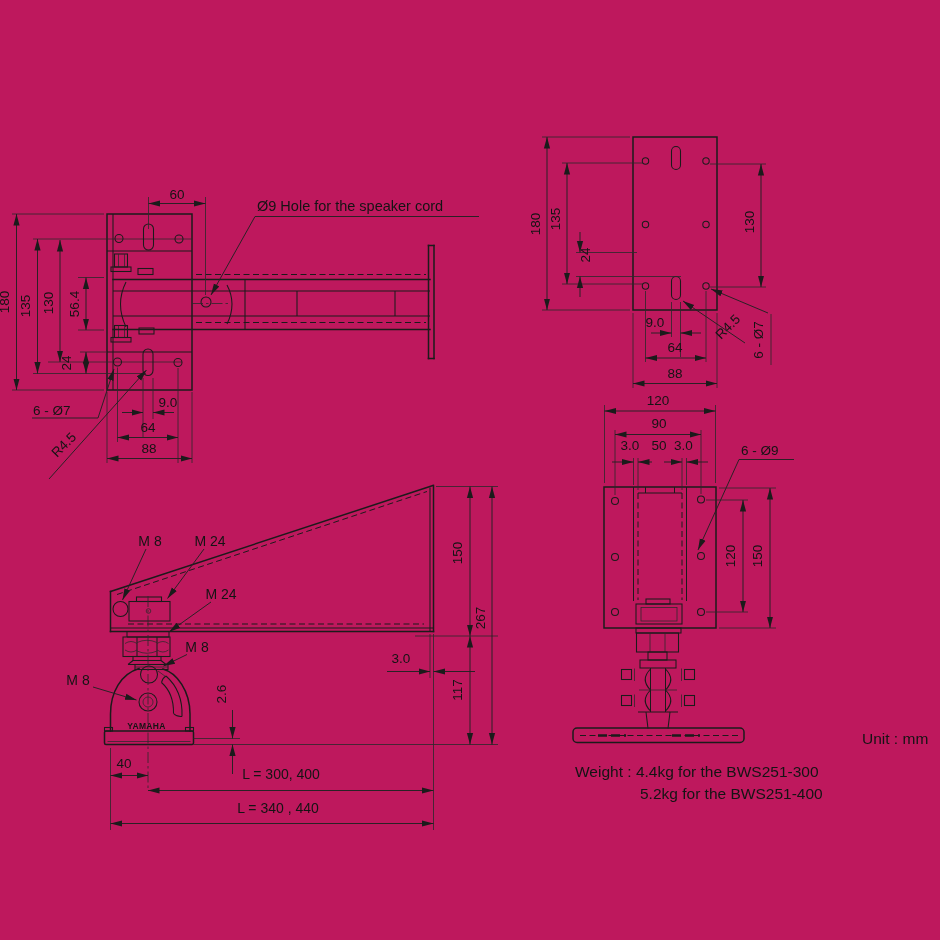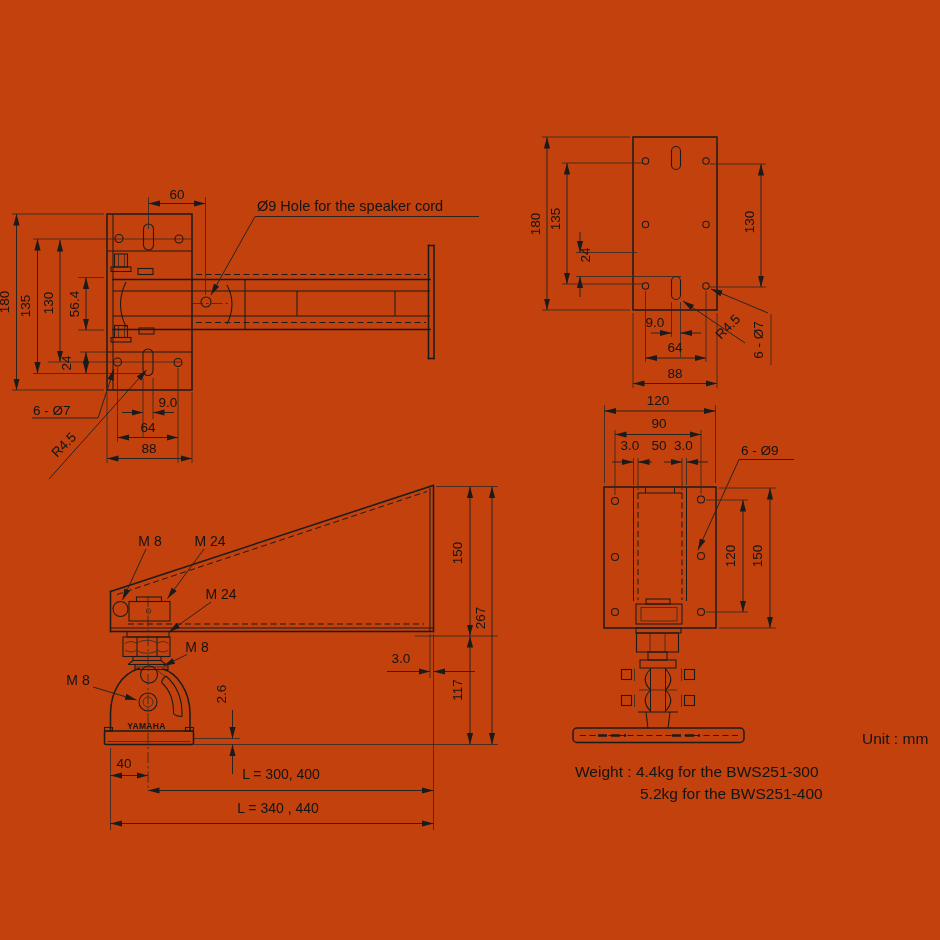--- a/index.html
+++ b/index.html
@@ -1,16 +1,16 @@
 <!DOCTYPE html>
 <html><head>
 <meta charset="utf-8">
 <style>
   html,body{margin:0;padding:0;background:#ffffff;}
-  #stage{width:940px;height:940px;background:#c2410c;position:relative;overflow:hidden;text-align:center;}
+  #stage{width:940px;height:940px;background:#be185d;position:relative;overflow:hidden;text-align:center;}
   svg{display:block;}
   .ln{stroke:#1b1b1b;stroke-width:1.5;fill:none;stroke-linecap:square;}
   .tn{stroke:#1b1b1b;stroke-width:1.05;fill:none;}
   .th{stroke:#2a2a2a;stroke-width:0.75;fill:none;}
   .dm{stroke:#222;stroke-width:0.95;fill:none;}
   .xt{stroke:#2a2a2a;stroke-width:0.8;fill:none;}
   .hd{stroke:#1b1b1b;stroke-width:1;fill:none;stroke-dasharray:6 3.5;}
   .cl{stroke:#2a2a2a;stroke-width:0.8;fill:none;stroke-dasharray:11 3 2.5 3;}
   .tx{font-family:"Liberation Sans",sans-serif;font-size:13.5px;fill:#141414;}
   .ty{font-family:"Liberation Sans",sans-serif;font-size:14.5px;fill:#141414;}

